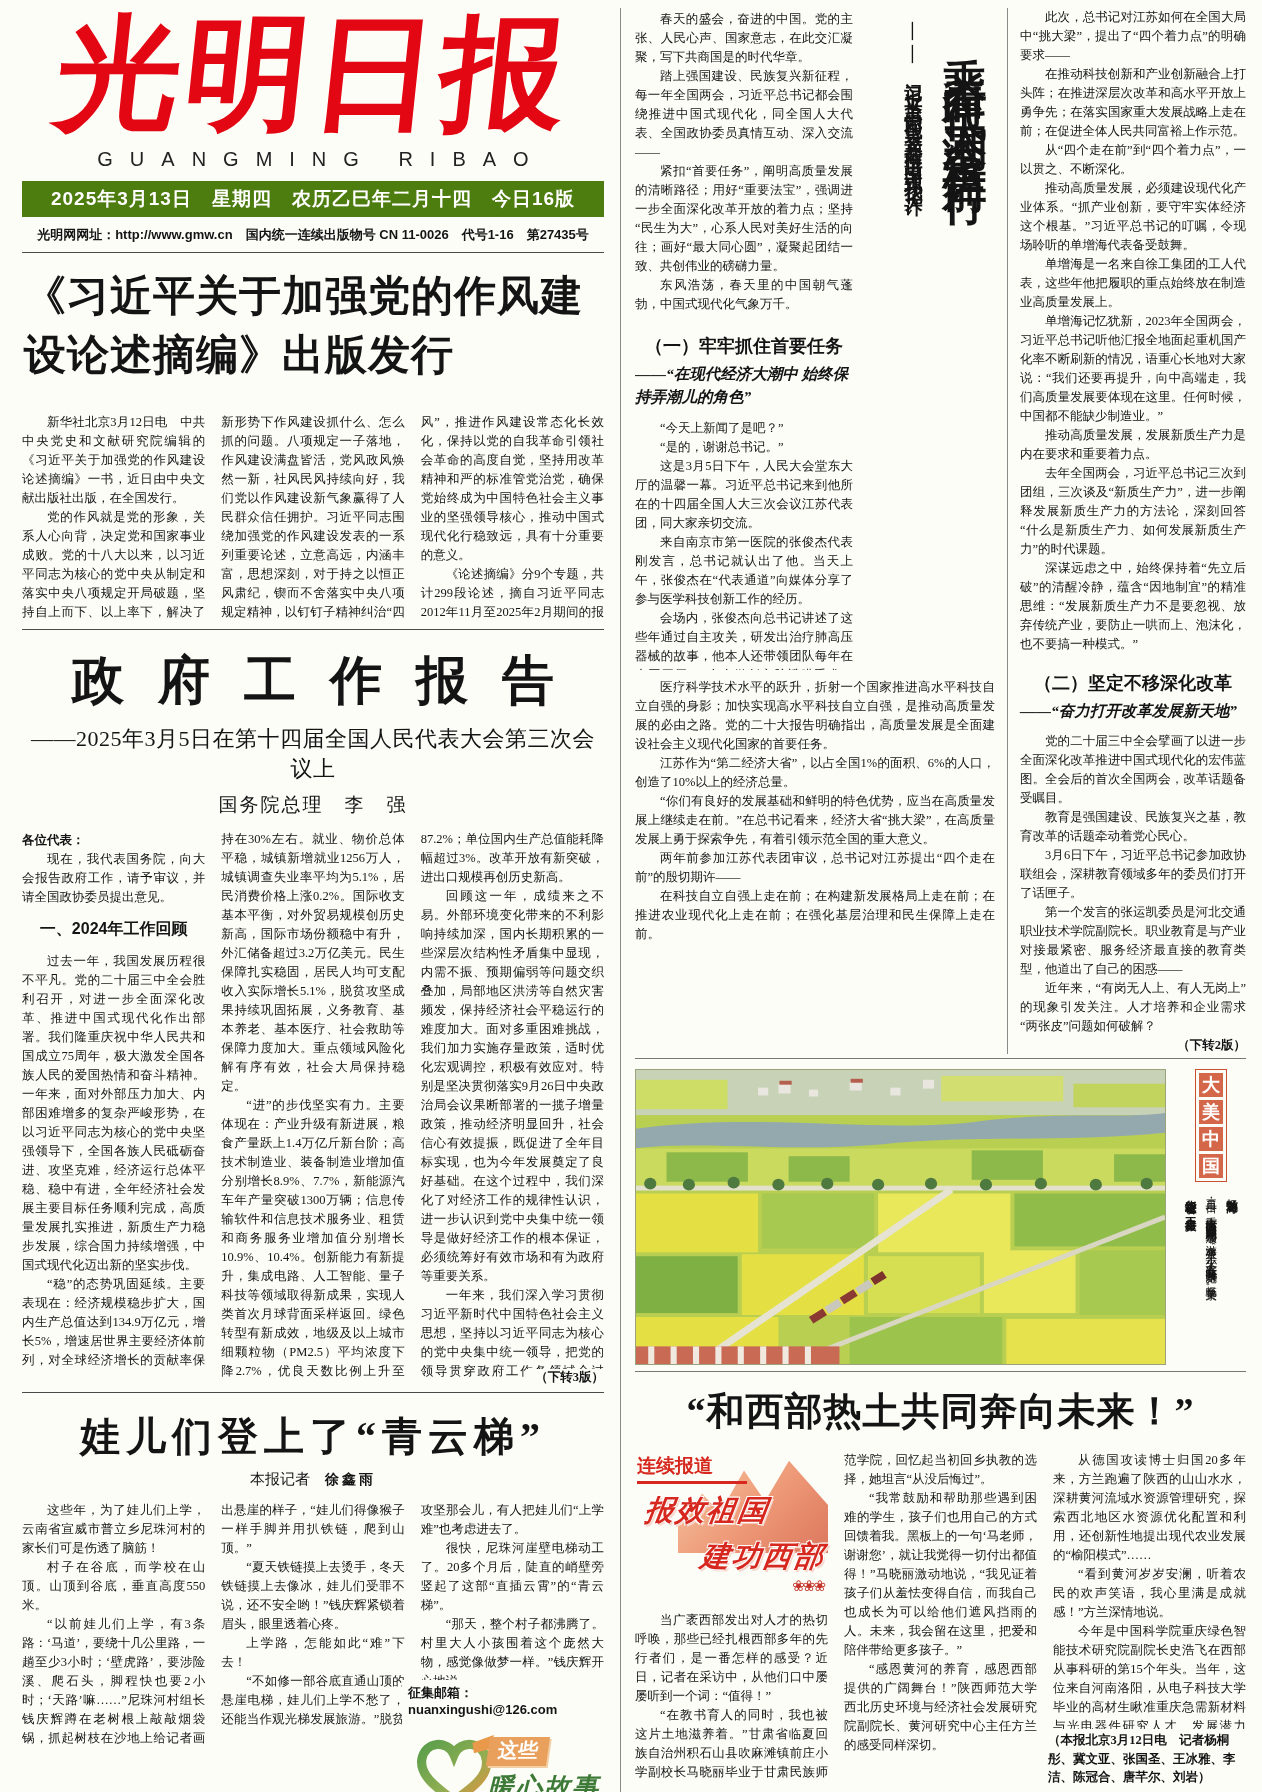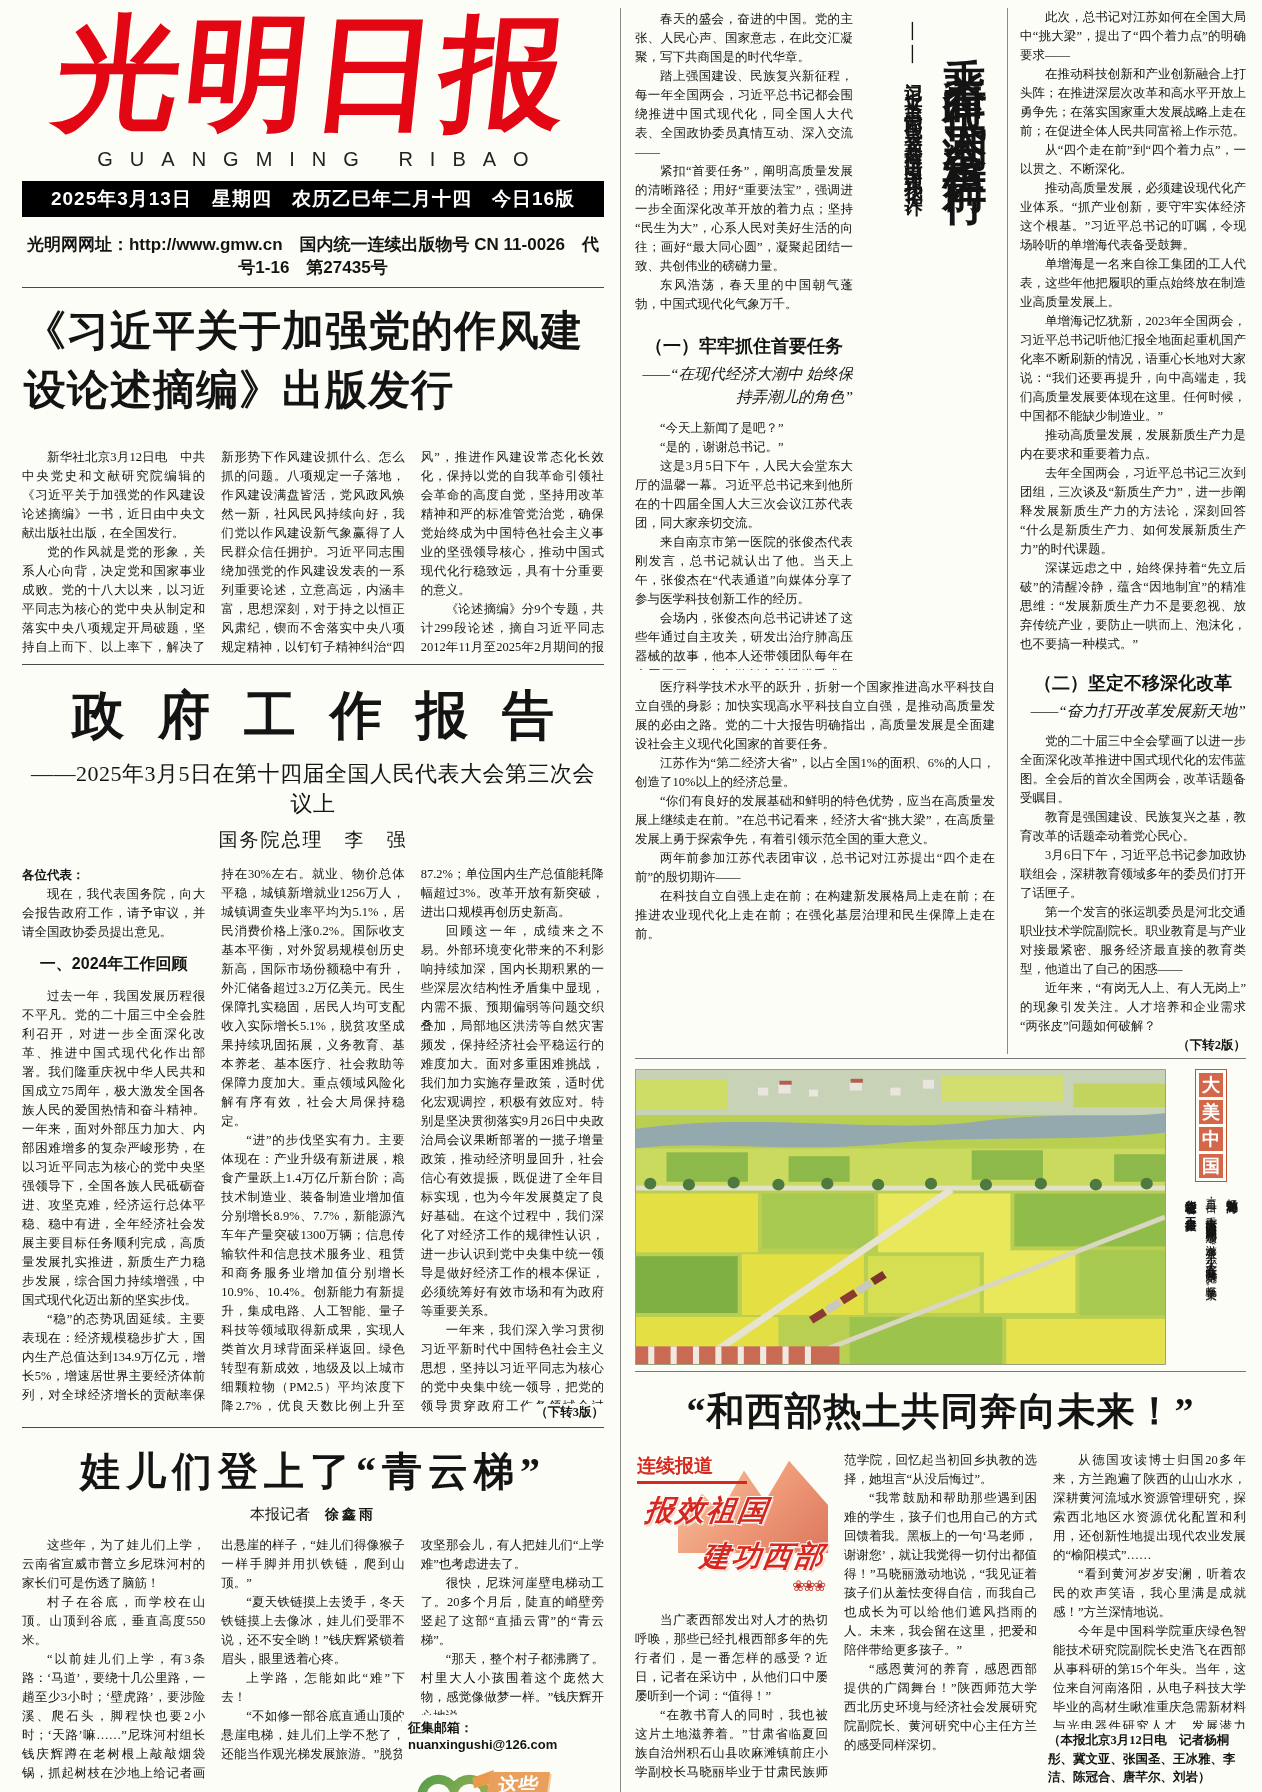--- a/index.html
+++ b/index.html
@@ -6,23 +6,23 @@
   body{width:1262px;height:1792px;overflow:hidden;color:#141414;
        font-family:"Liberation Serif","DejaVu Serif",serif;}
   .page{display:flex;width:1262px;height:1792px;box-sizing:border-box;padding:8px 16px 0 22px;background:#fdfdf8;}
 
   
   .colA{width:598px;box-sizing:border-box;padding-right:16px;flex:none;}
   .m-title{font-size:124px;line-height:1.08;color:#e30613;font-weight:bold;text-align:center;
            transform:skewX(-6deg);letter-spacing:4px;white-space:nowrap;}
   .m-latin{text-align:center;letter-spacing:17px;padding-left:17px;font-size:20px;margin:6px 0 10px;color:#222;
            font-family:"Liberation Sans","DejaVu Sans",sans-serif;}
-  .m-bar{background:#000000;color:#fff;height:36px;line-height:36px;text-align:center;
+  .m-bar{background:#4d7c0f;color:#fff;height:36px;line-height:36px;text-align:center;
          font-weight:bold;font-size:19px;letter-spacing:1px;font-family:"Liberation Sans","DejaVu Sans",sans-serif;}
-  .m-info{text-align:center;font-size:17px;font-weight:bold;margin:16px 0 8px;
+  .m-info{text-align:center;font-size:13px;font-weight:bold;margin:9px 0 8px;
           font-family:"Liberation Sans","DejaVu Sans",sans-serif;}
   .hr{border:none;border-top:1px solid #4a4a4a;margin:6px 0;}
 
   .a1-h{font-family:"Liberation Sans","DejaVu Sans",sans-serif;font-weight:900;font-size:42px;
         line-height:1.4;letter-spacing:1px;margin:14px 2px 12px;}
   .a1-body{column-count:3;column-gap:16px;height:210px;overflow:hidden;text-align:justify;margin-top:28px;}
 
   p.para{margin:0;text-indent:2em;font-size:12.5px;line-height:1.52;text-align:justify;}
   p.salute{margin:0;font-weight:bold;font-size:12.5px;line-height:1.6;}
 
@@ -47,21 +47,21 @@
   .rowTop{display:flex;height:1046px;flex:none;}
   .midStack{width:372px;flex:none;display:flex;flex-direction:column;padding-right:12px;box-sizing:border-box;}
   .introRow{display:flex;height:662px;flex:none;}
   .introCol{width:218px;flex:none;overflow:hidden;padding-top:2px;}
   .vhead{flex:1;display:flex;flex-direction:row;justify-content:flex-end;gap:16px;padding:14px 6px 0 0;}
   .vsub{writing-mode:vertical-rl;font-weight:bold;font-size:18px;letter-spacing:5px;line-height:1.25;height:600px;}
   .vtitle{writing-mode:vertical-rl;font-family:"Liberation Sans","DejaVu Sans",sans-serif;font-weight:900;
           font-size:44px;letter-spacing:14px;line-height:1.1;height:620px;}
   .wideCont{flex:1;overflow:hidden;margin-top:8px;}
   .secH{font-family:"Liberation Sans","DejaVu Sans",sans-serif;font-weight:bold;font-size:18px;text-align:center;margin:20px 0 4px;}
-  .secSub{font-weight:normal;font-style:italic;font-size:15.5px;text-align:right;margin:0 0 10px;line-height:1.5;}
+  .secSub{font-weight:bold;font-style:italic;font-size:15.5px;text-align:left;margin:0 0 10px;line-height:1.5;}
   .rightStack{flex:1;border-left:1px solid #8a8a8a;padding-left:12px;box-sizing:border-box;display:flex;flex-direction:column;height:1046px;}
   .rFlow{flex:1;overflow:hidden;}
   .rSec2{flex:none;position:relative;padding-bottom:18px;}
 
   .photoRow{flex:none;border-top:1px solid #777;margin-top:4px;padding-top:10px;height:296px;display:flex;gap:10px;}
   .photoArt{flex:1;border:1px solid #9aa37c;box-sizing:border-box;}
   .photoArt svg{display:block;width:100%;height:100%;}
   .capStrip{width:70px;flex:none;display:flex;flex-direction:column;align-items:center;}
   .bigLabel{border:1px solid #c8502f;padding:3px;display:flex;flex-direction:column;gap:3px;}
   .bigLabel span{display:block;width:24px;height:24px;background:#d4674a;color:#fff;text-align:center;line-height:24px;

